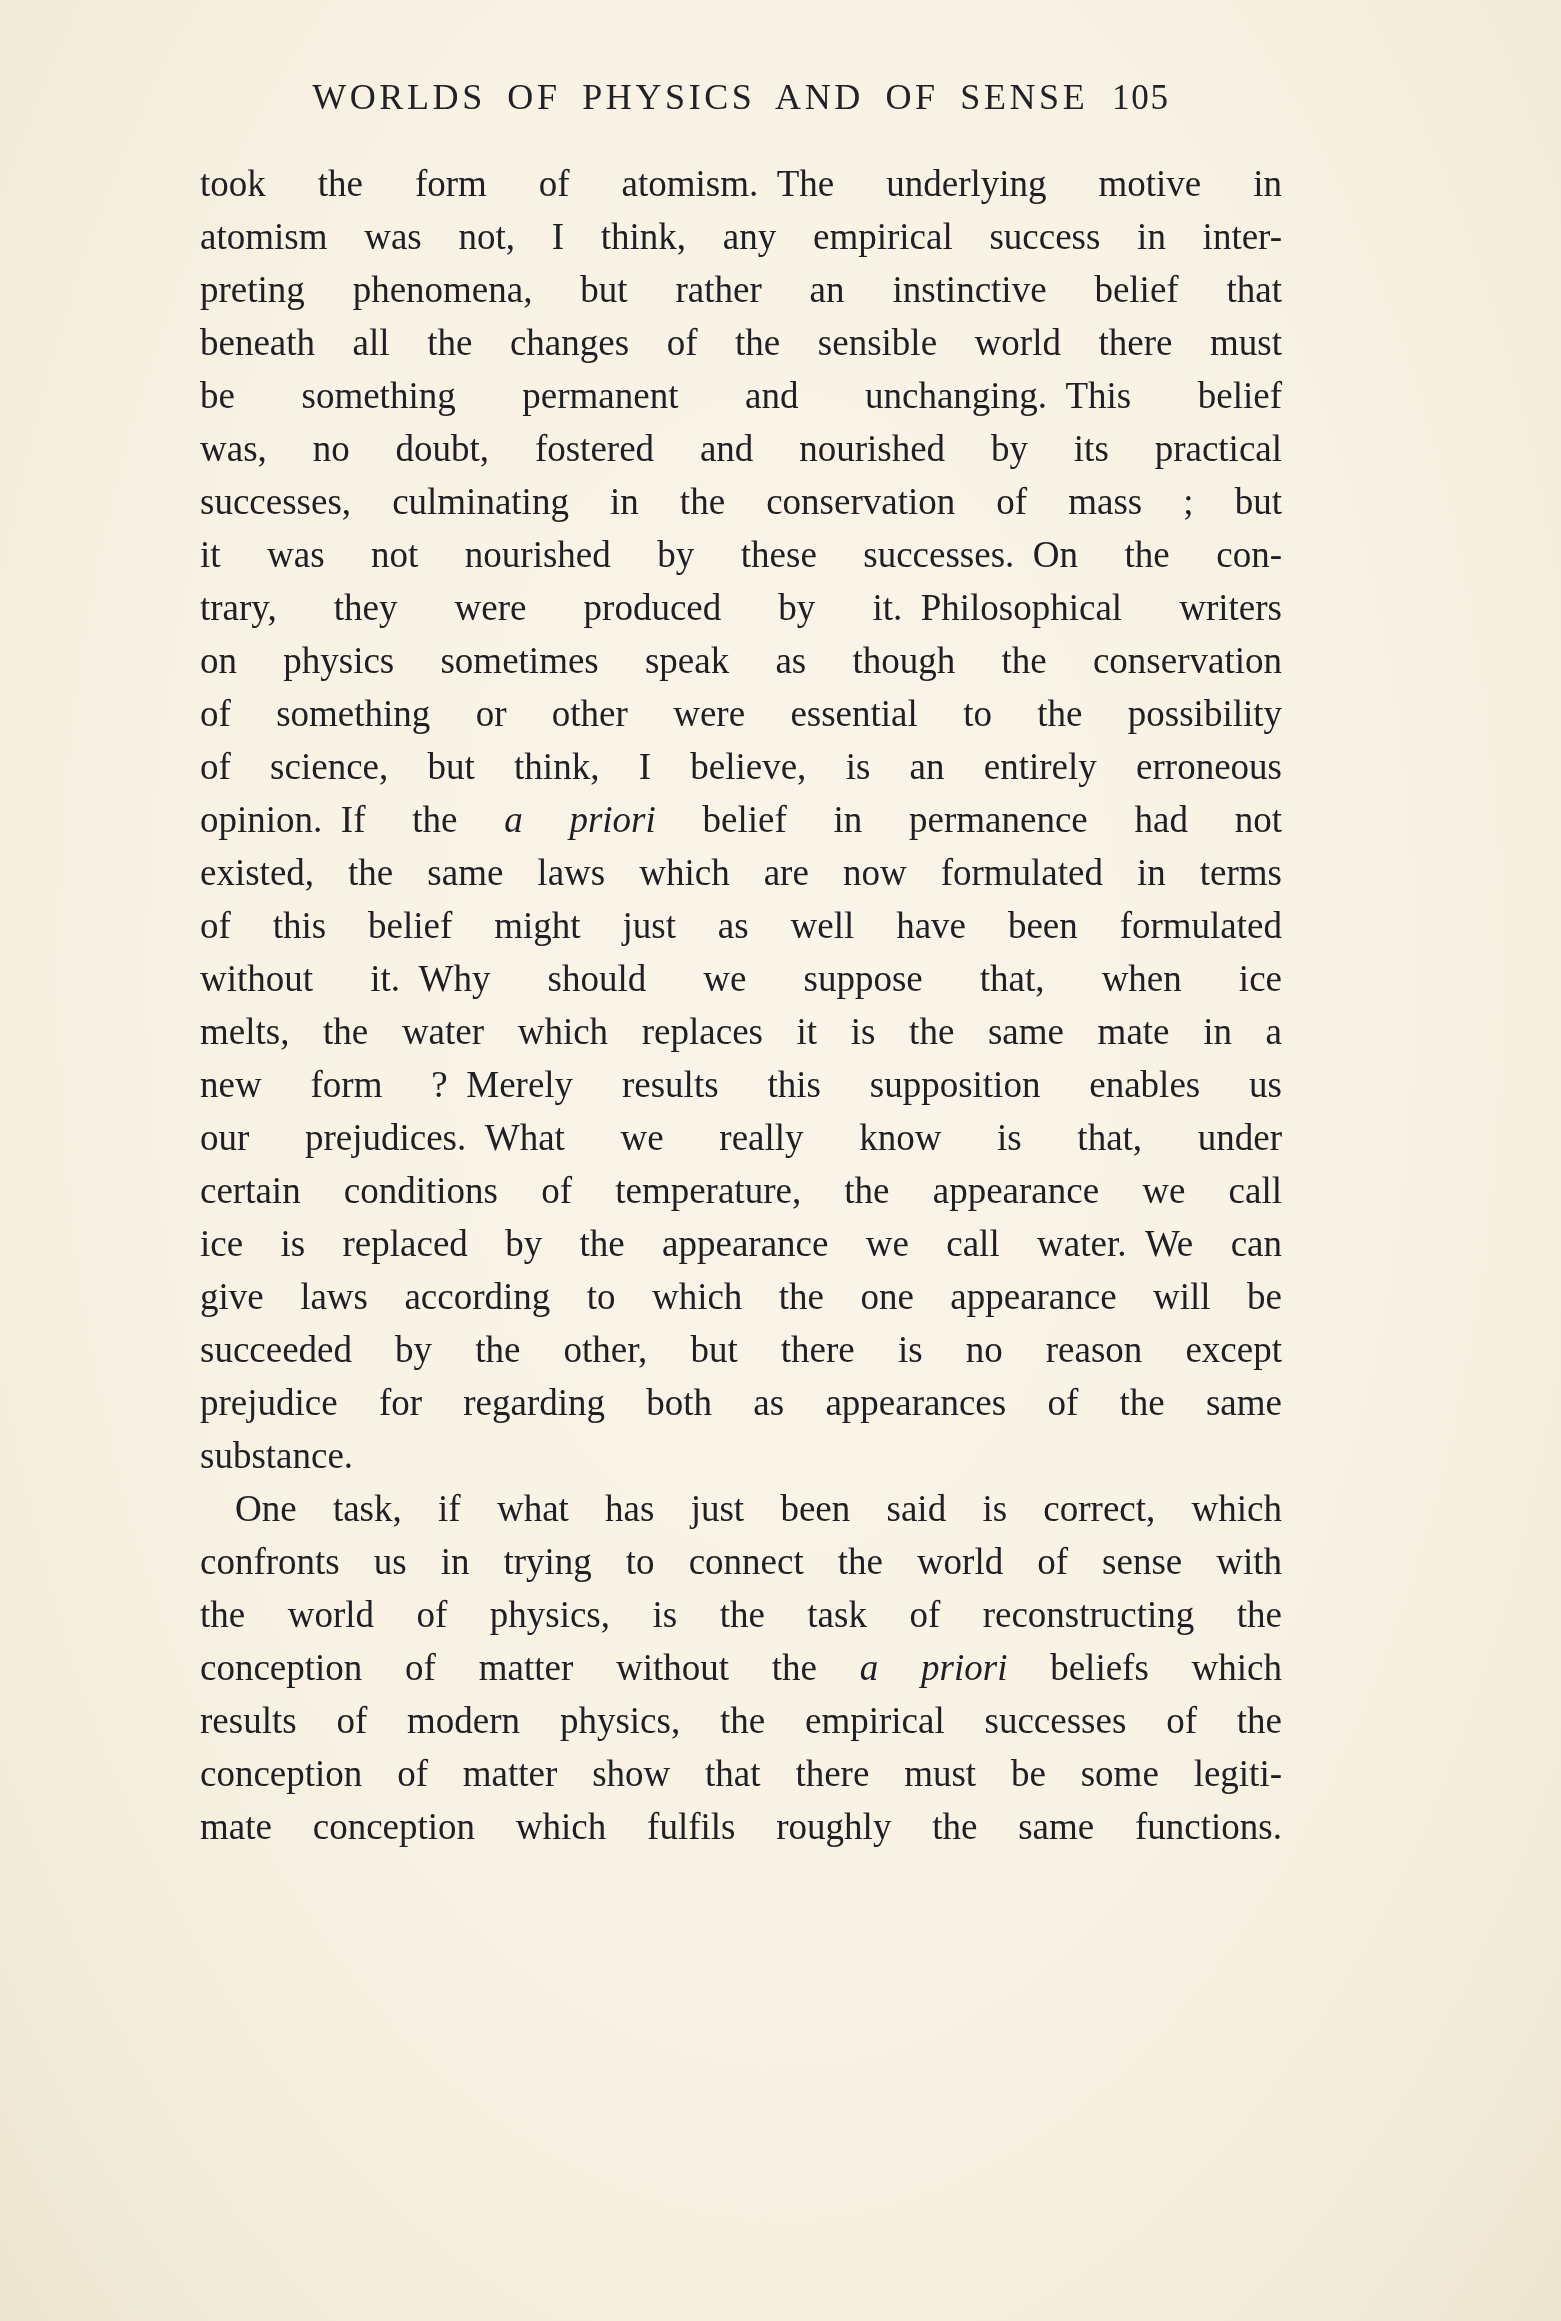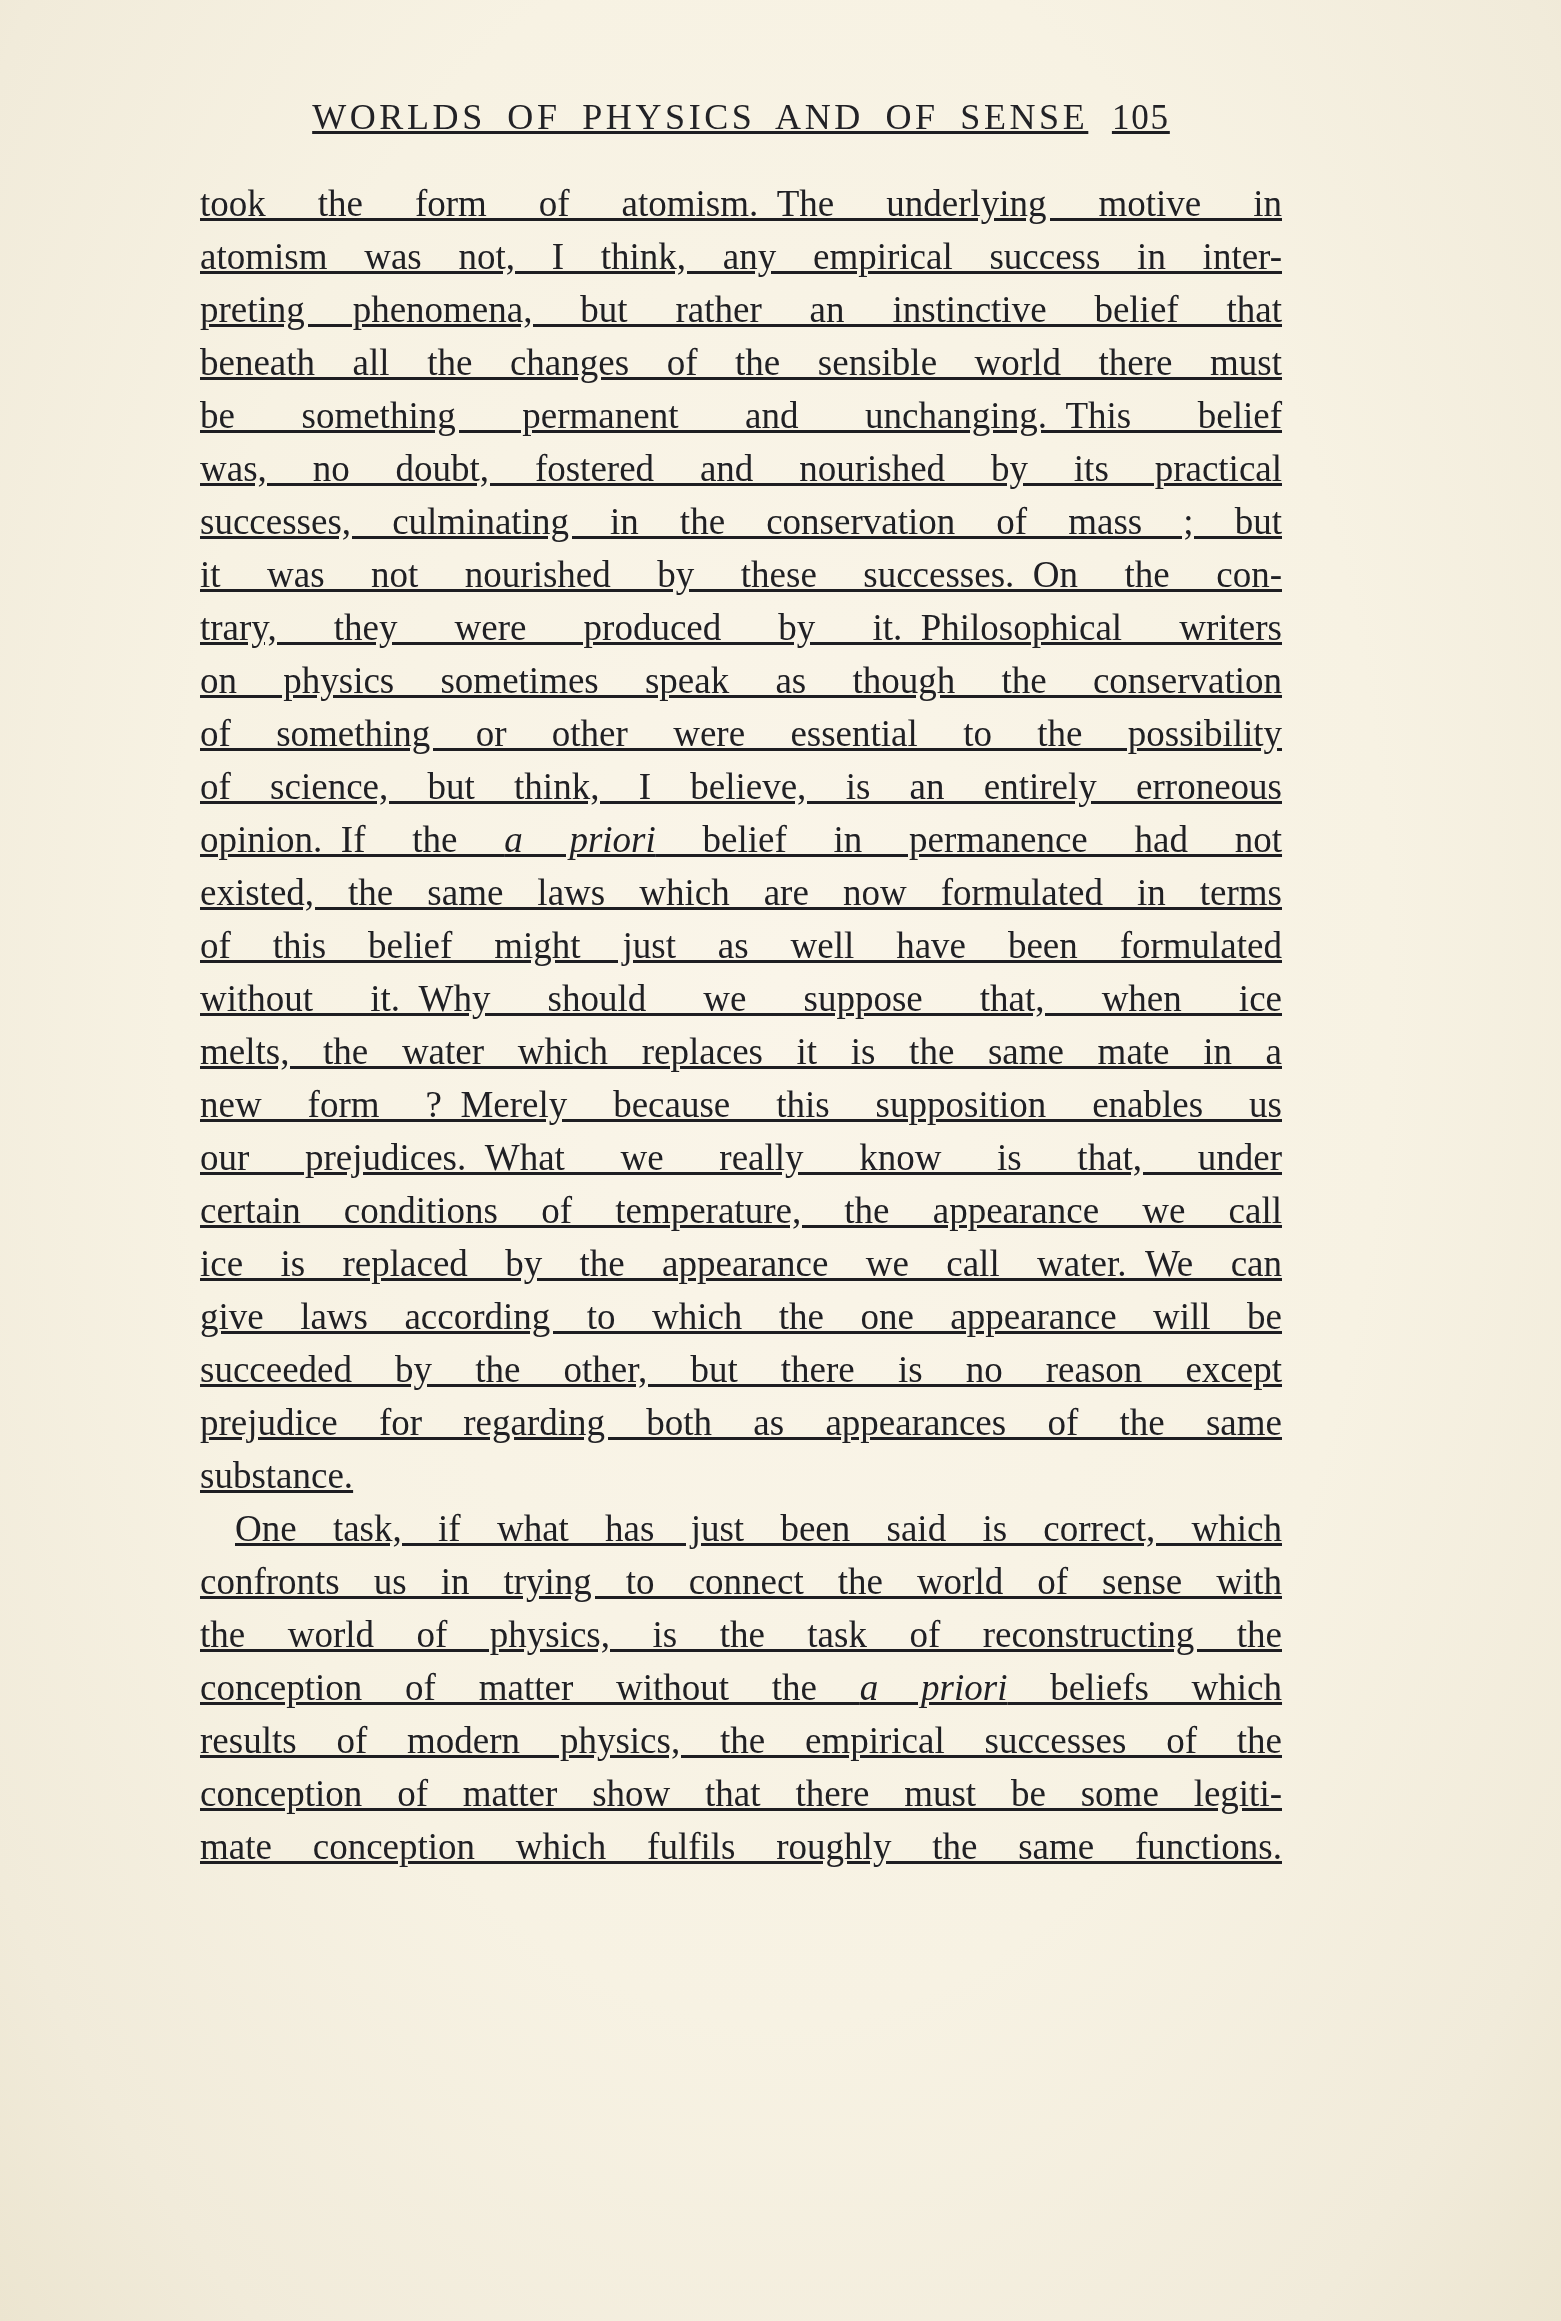--- a/index.html
+++ b/index.html
@@ -12,23 +12,22 @@
     background: #efe9d8;
     font-family: "Liberation Serif", "DejaVu Serif", serif;
     overflow: hidden;
   }
   .page {
     width: 1562px;
     height: 2322px;
     background: radial-gradient(ellipse at 50% 42%, #faf5e9 0%, #f7f2e3 55%, #f1ebda 85%, #ece5d0 100%);
     color: #1e1e22;
     box-sizing: border-box;
-    padding-top: 96px;
+    padding-top: 76px;
     position: relative;
-    text-decoration: underline;
   }
   .text-col {
     margin-left: 200px;
     width: 1082px;
   }
   .header {
     text-align: center;
     font-size: 36px;
     line-height: 42px;
     letter-spacing: 3.6px;
@@ -82,21 +81,21 @@
         <div class="line"><span>it was not nourished by these successes. On the con-</span></div>
         <div class="line"><span>trary, they were produced by it. Philosophical writers</span></div>
         <div class="line"><span>on physics sometimes speak as though the conservation</span></div>
         <div class="line"><span>of something or other were essential to the possibility</span></div>
         <div class="line"><span>of science, but think, I believe, is an entirely erroneous</span></div>
         <div class="line"><span>opinion. If the </span><span class="italic">a priori</span><span> belief in permanence had not</span></div>
         <div class="line"><span>existed, the same laws which are now formulated in terms</span></div>
         <div class="line"><span>of this belief might just as well have been formulated</span></div>
         <div class="line"><span>without it. Why should we suppose that, when ice</span></div>
         <div class="line"><span>melts, the water which replaces it is the same mate in a</span></div>
-        <div class="line"><span>new form ? Merely because this supposition enables us</span></div>
+        <div class="line"><span>new form ? Merely results this supposition enables us</span></div>
         <div class="line"><span>our prejudices. What we really know is that, under</span></div>
         <div class="line"><span>certain conditions of temperature, the appearance we call</span></div>
         <div class="line"><span>ice is replaced by the appearance we call water. We can</span></div>
         <div class="line"><span>give laws according to which the one appearance will be</span></div>
         <div class="line"><span>succeeded by the other, but there is no reason except</span></div>
         <div class="line"><span>prejudice for regarding both as appearances of the same</span></div>
         <div class="line no-justify"><span>substance.</span></div>
         <div class="line indent"><span>One task, if what has just been said is correct, which</span></div>
         <div class="line"><span>confronts us in trying to connect the world of sense with</span></div>
         <div class="line"><span>the world of physics, is the task of reconstructing the</span></div>

